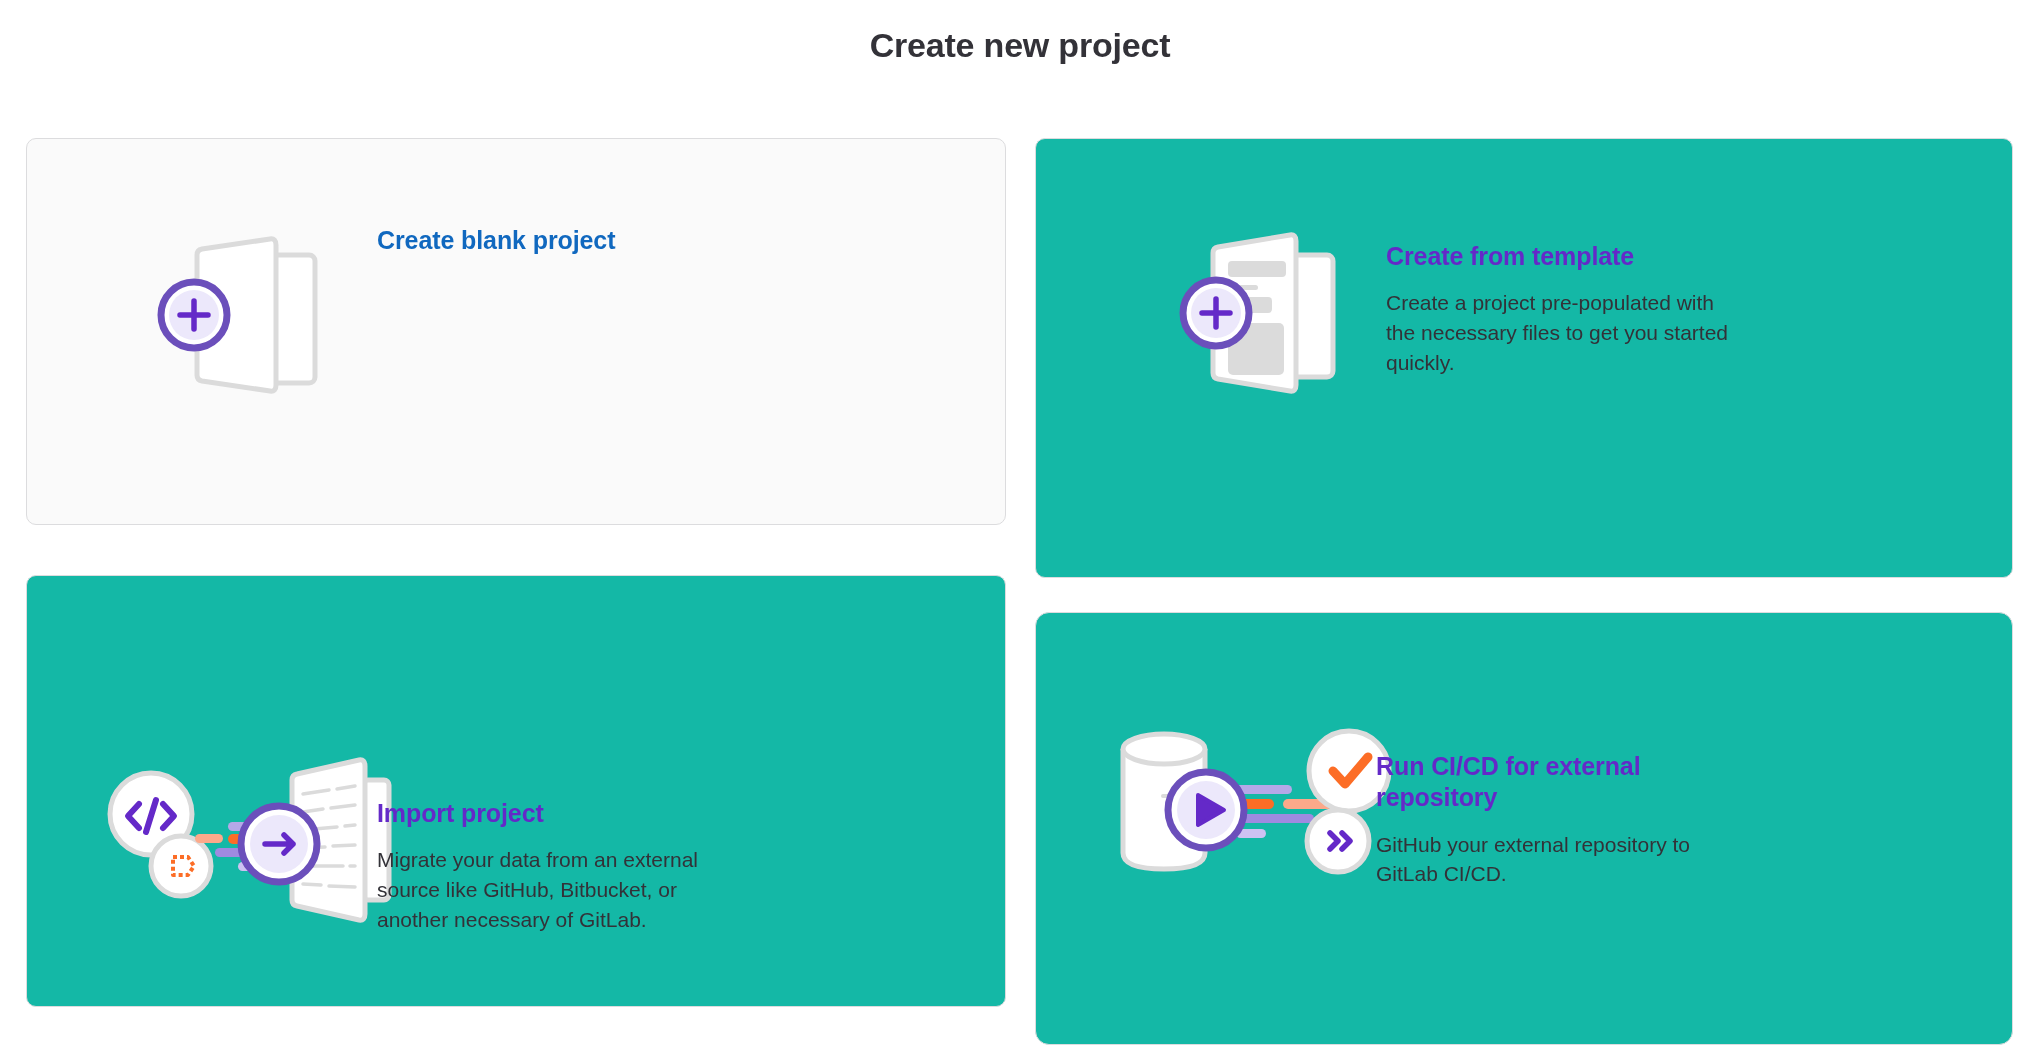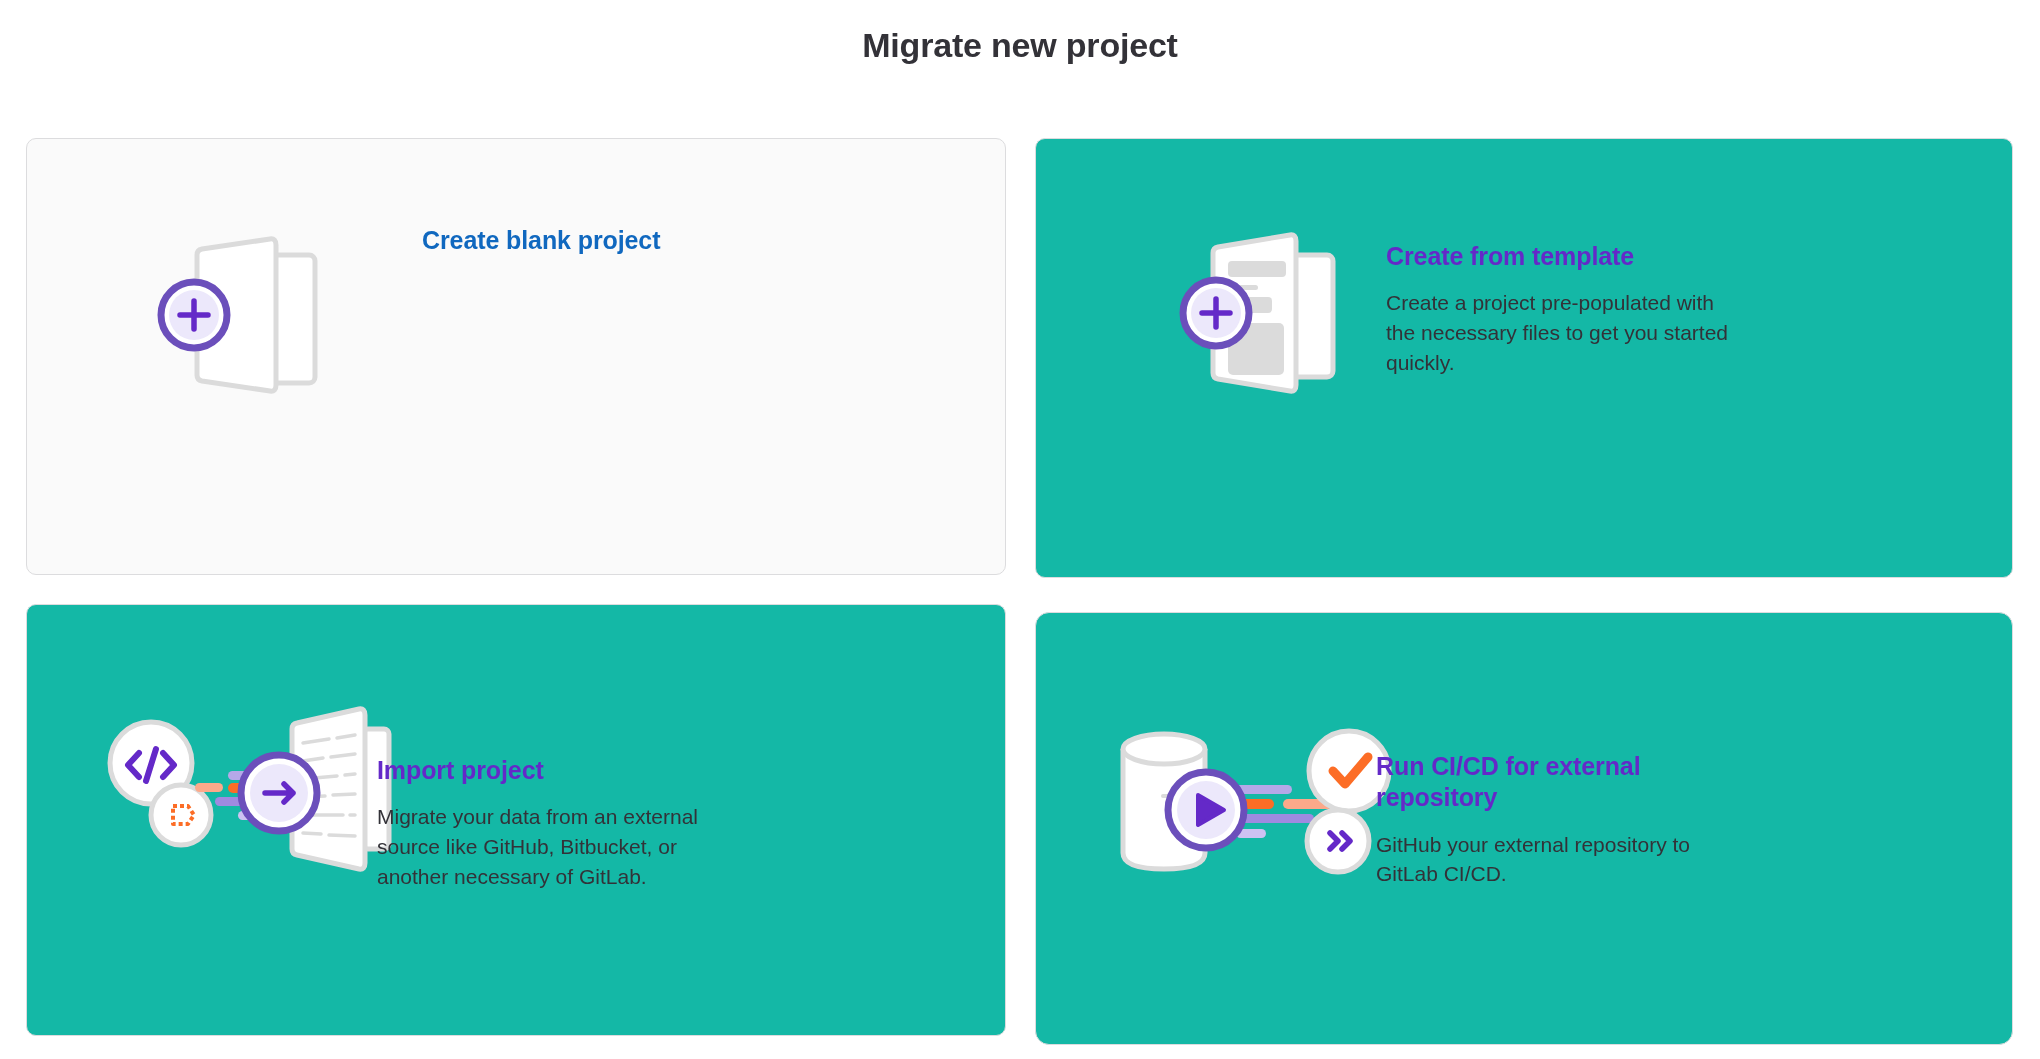--- a/index.html
+++ b/index.html
@@ -30,23 +30,23 @@
     border: 1px solid #dcdcde;
     border-radius: 10px;
     background: #14b8a6;
     display: flex;
     align-items: flex-start;
     overflow: hidden;
   }
   .card.is-active { background: #fafafa; }
 
   
-  .card-blank    { left: 26px;   top: 138px; width: 980px;  height: 437px; gap: 45px; }
+  .card-blank    { left: 26px;   top: 138px; width: 980px;  height: 387px; }
   .card-template { left: 1035px; top: 138px; width: 978px;  height: 440px; }
-  .card-import   { left: 26px;   top: 604px; width: 980px;  height: 432px; }
+  .card-import   { left: 26px;   top: 575px; width: 980px;  height: 432px; align-items: center; }
   .card-cicd     { left: 1035px; top: 612px; width: 978px;  height: 433px; border-radius: 14px; }
 
   .card-illu {
     flex: 0 0 auto;
     display: flex;
     align-items: center;
     justify-content: center;
   }
   .card-body {
     flex: 1 1 auto;
@@ -80,21 +80,21 @@
   .card-cicd .card-illu     { width: 340px; padding-left: 100px; padding-top: 110px; }
   .card-cicd .card-body     { padding-top: 138px; padding-right: 70px; max-width: 430px; }
 
   svg { display: block; overflow: visible; }
 </style>
 </head>
 <body>
 
 <div class="page">
 
-  <h1 class="page-title">Migrate new project</h1>
+  <h1 class="page-title">Create new project</h1>
 
   <a class="card card-blank is-active" href="#" style="text-decoration:none">
     <div class="card-illu">
       <svg width="200" height="180" viewBox="0 0 200 180">
 
         <rect x="95" y="28" width="48" height="128" rx="6" fill="#ffffff" stroke="#dbdbdb" stroke-width="5"></rect>
 
         <path d="M30 22 L98 12 Q104 11 104 18 L104 158 Q104 165 98 164 L30 154 Q25 153 25 148 L25 28 Q25 23 30 22 Z" fill="#ffffff" stroke="#dbdbdb" stroke-width="5" stroke-linejoin="round"></path>
 
         <circle cx="22" cy="88" r="33" fill="#ffffff" stroke="#6b4fbb" stroke-width="7"></circle>

